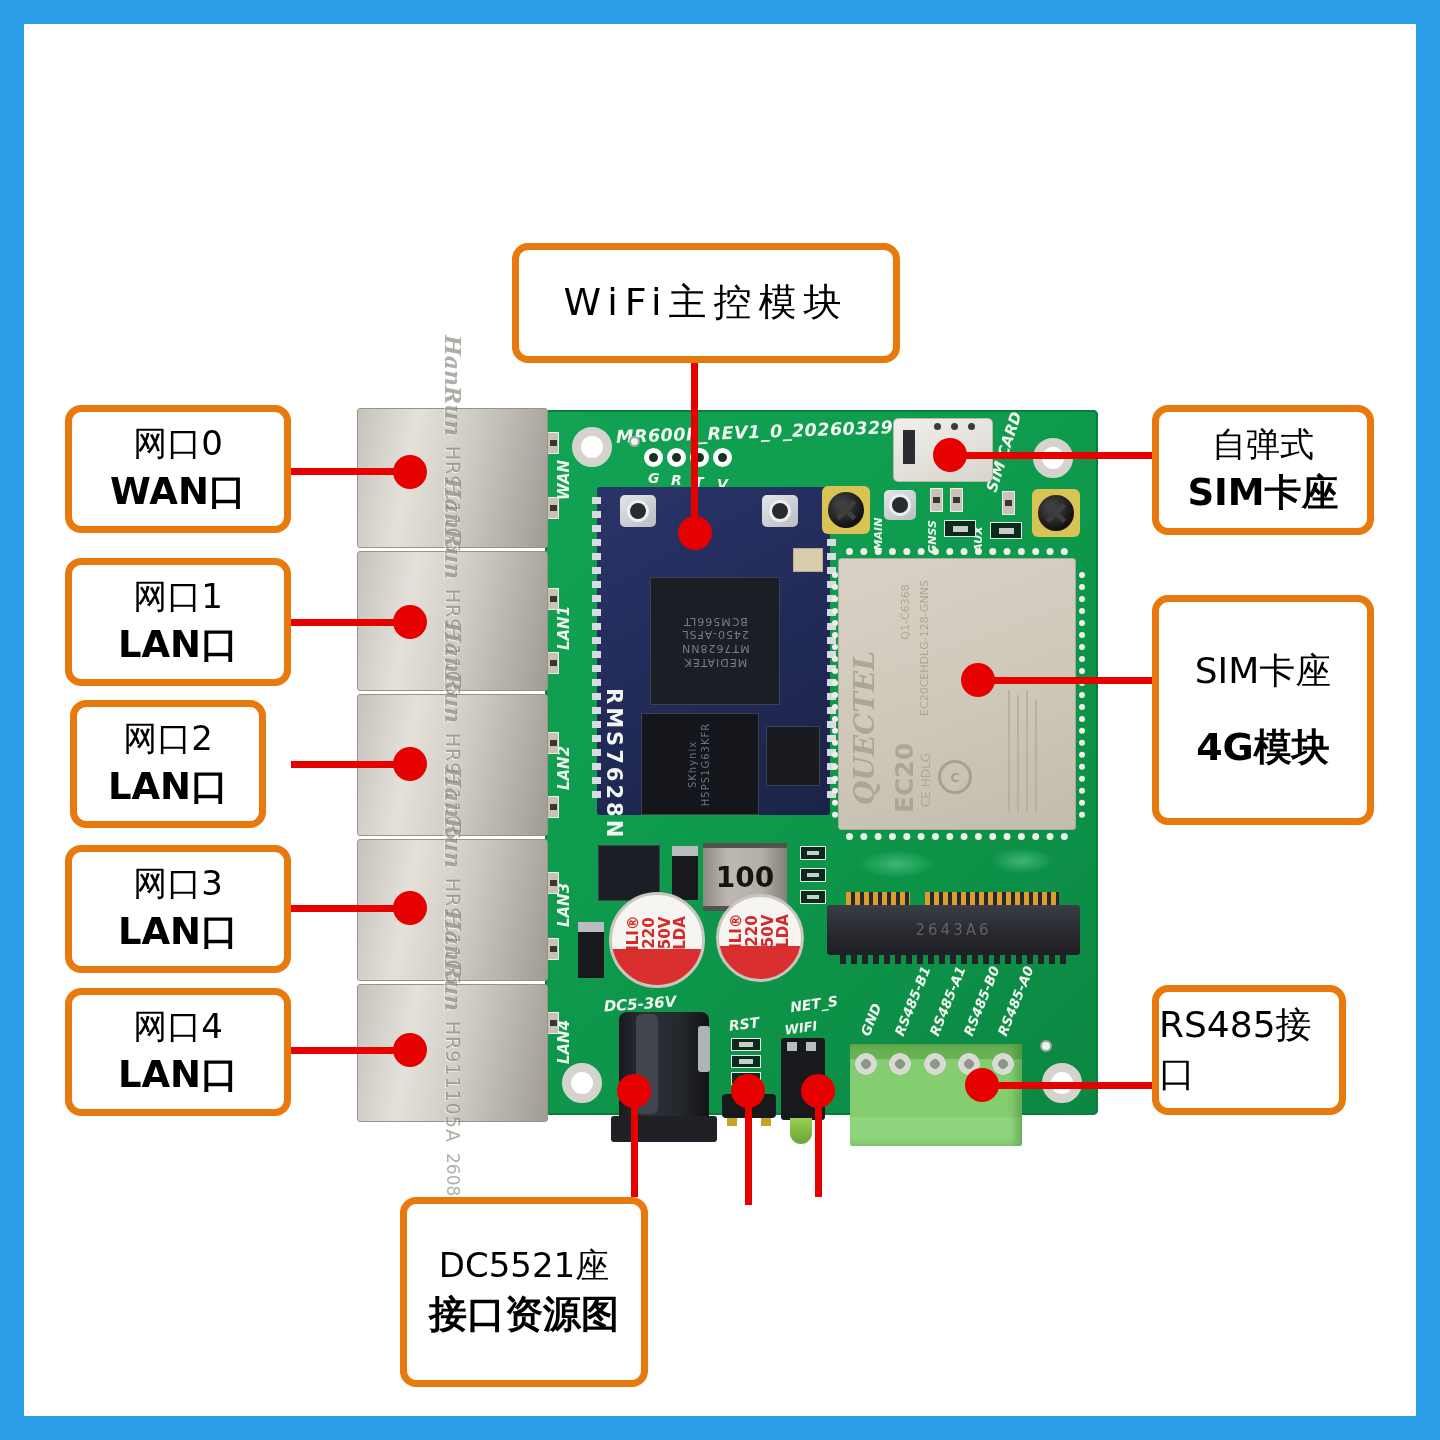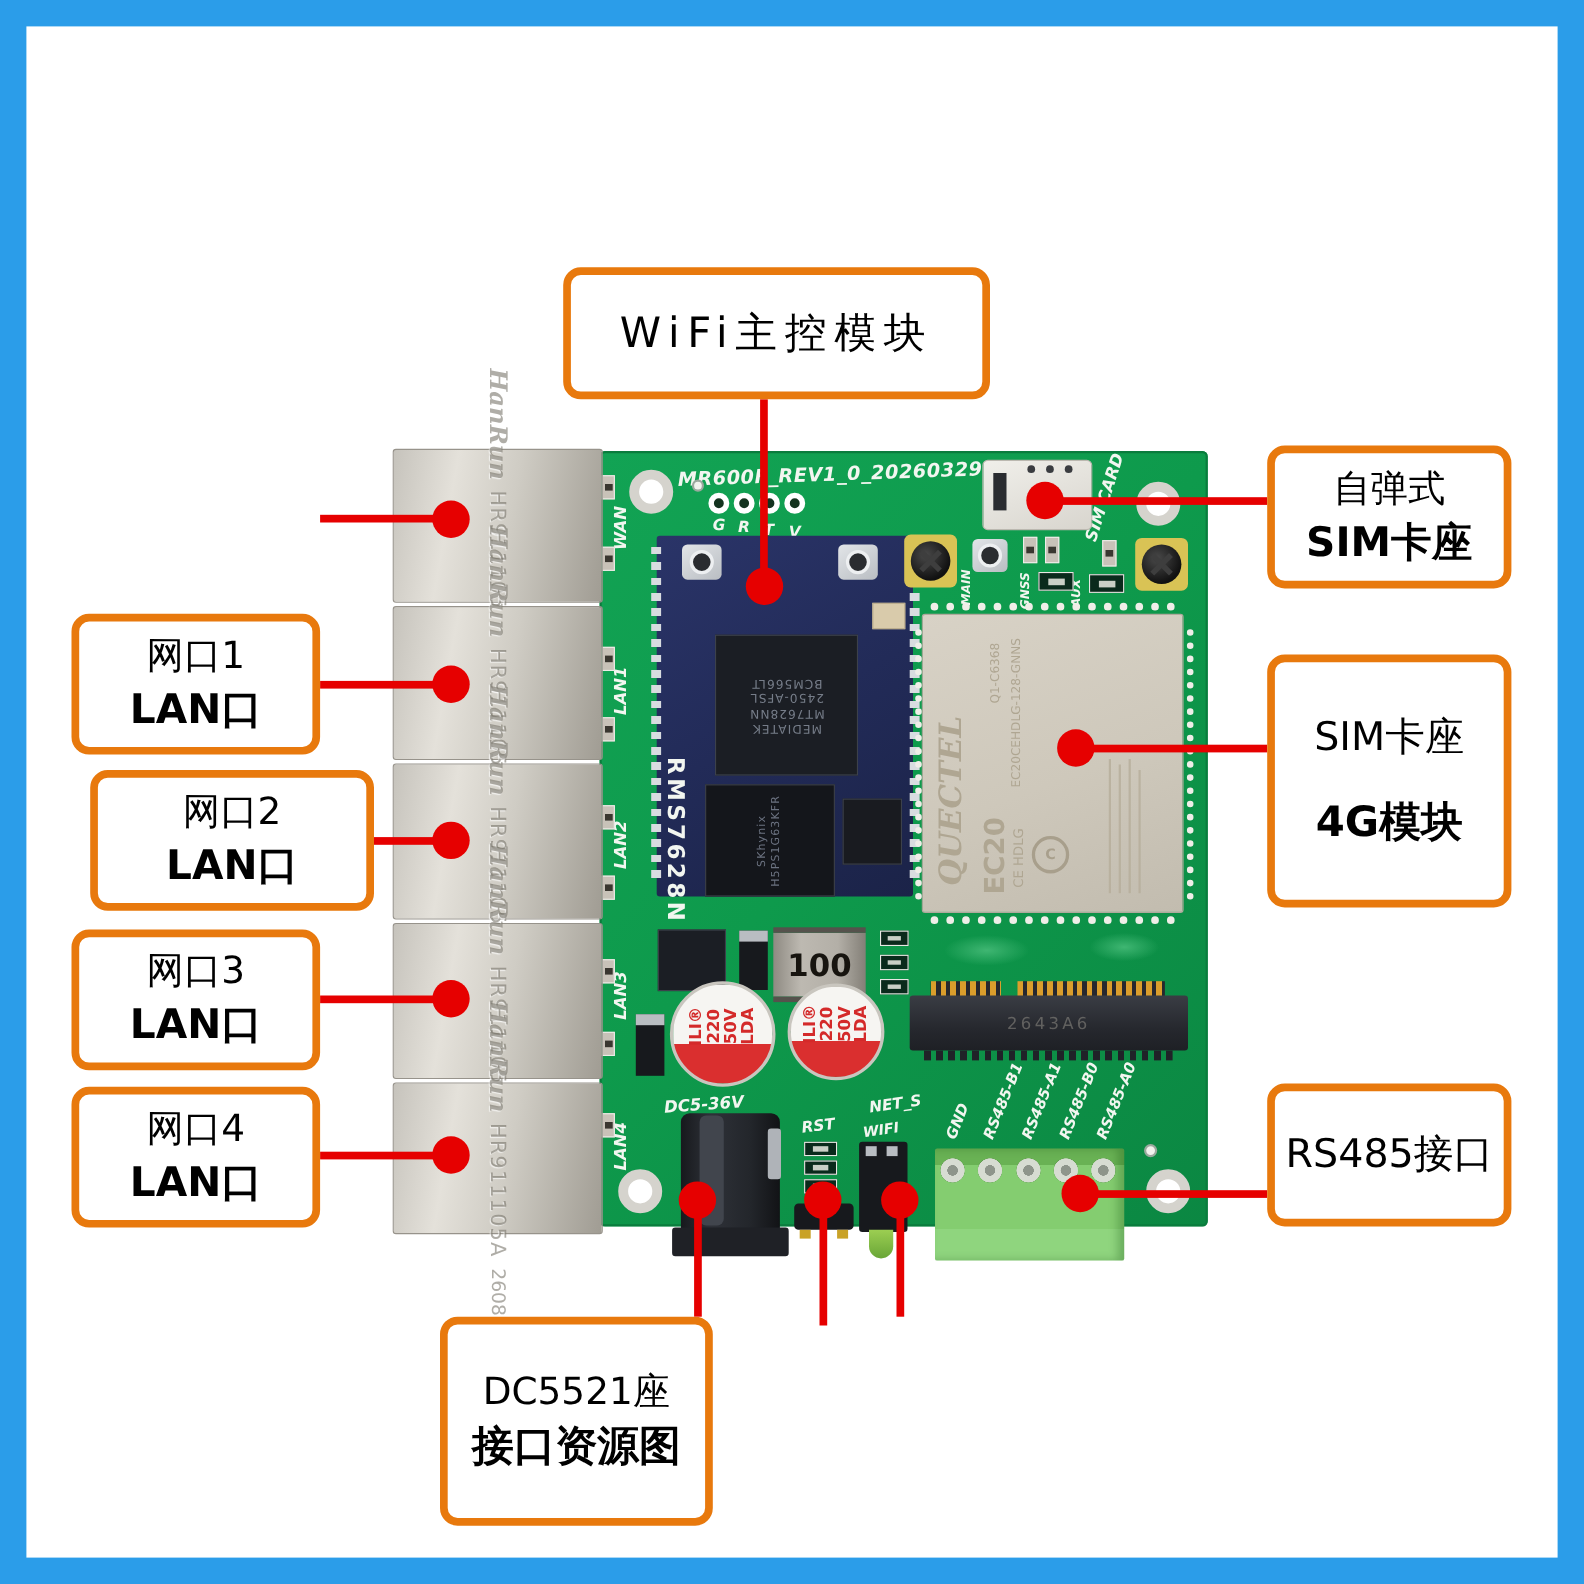--- a/index.html
+++ b/index.html
@@ -303,31 +303,35 @@
     <div class="tscrew" style="left:108px;"></div>
     <div class="tscrew" style="left:142px;"></div>
   </div>
 
   <div class="callout" style="left:512px;top:243px;width:388px;height:120px;">
     <div class="l1" style="font-size:38px;letter-spacing:7px;">WiFi主控模块</div>
   </div>
   <div class="rline" style="left:691px;top:363px;width:7px;height:170px;"></div>
   <div class="rdot" style="left:695px;top:533px;"></div>
 
+  <div class="callout" style="left:65px;top:405px;width:226px;height:128px;">
+    <div class="l1">网口0</div>
+    <div class="l2">WAN口</div>
+  </div>
   <div class="rline" style="left:291px;top:468px;width:122px;height:7px;"></div>
   <div class="rdot" style="left:410px;top:472px;"></div>
 
   <div class="callout" style="left:65px;top:558px;width:226px;height:128px;">
     <div class="l1">网口1</div>
     <div class="l2">LAN口</div>
   </div>
   <div class="rline" style="left:291px;top:619px;width:122px;height:7px;"></div>
   <div class="rdot" style="left:410px;top:622px;"></div>
 
-  <div class="callout" style="left:82px;top:700px;width:258px;height:128px;">
+  <div class="callout" style="left:70px;top:700px;width:196px;height:128px;">
     <div class="l1">网口2</div>
     <div class="l2">LAN口</div>
   </div>
   <div class="rline" style="left:291px;top:761px;width:122px;height:7px;"></div>
   <div class="rdot" style="left:410px;top:764px;"></div>
 
   <div class="callout" style="left:65px;top:845px;width:226px;height:128px;">
     <div class="l1">网口3</div>
     <div class="l2">LAN口</div>
   </div>
@@ -348,21 +352,21 @@
   <div class="rline" style="left:950px;top:452px;width:202px;height:7px;"></div>
   <div class="rdot" style="left:950px;top:455px;"></div>
 
   <div class="callout" style="left:1152px;top:595px;width:222px;height:230px;gap:26px;">
     <div class="l1" style="font-size:36px;">SIM卡座</div>
     <div class="l2" style="font-size:38px;">4G模块</div>
   </div>
   <div class="rline" style="left:978px;top:677px;width:174px;height:7px;"></div>
   <div class="rdot" style="left:978px;top:680px;"></div>
 
-  <div class="callout" style="left:1152px;top:985px;width:222px;height:130px;">
+  <div class="callout" style="left:1152px;top:985px;width:194px;height:130px;">
     <div class="l1" style="font-size:36px;">RS485接口</div>
   </div>
   <div class="rline" style="left:982px;top:1082px;width:170px;height:7px;"></div>
   <div class="rdot" style="left:982px;top:1085px;"></div>
 
   <div class="callout" style="left:400px;top:1197px;width:248px;height:190px;">
     <div class="l1">DC5521座</div>
     <div class="l2" style="font-size:38px;">接口资源图</div>
   </div>
   <div class="rline" style="left:631px;top:1091px;width:7px;height:106px;"></div>

